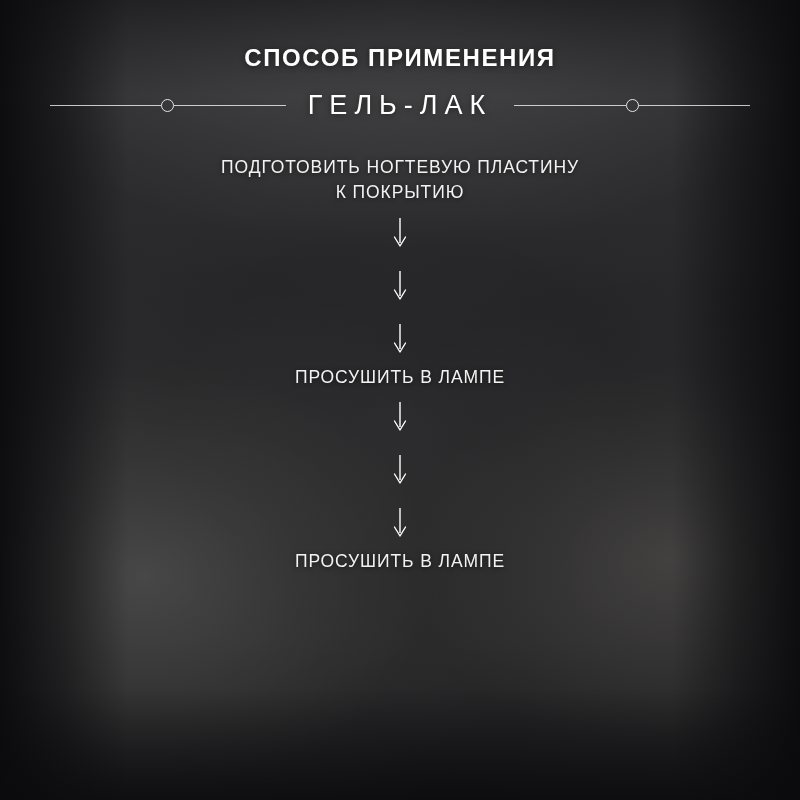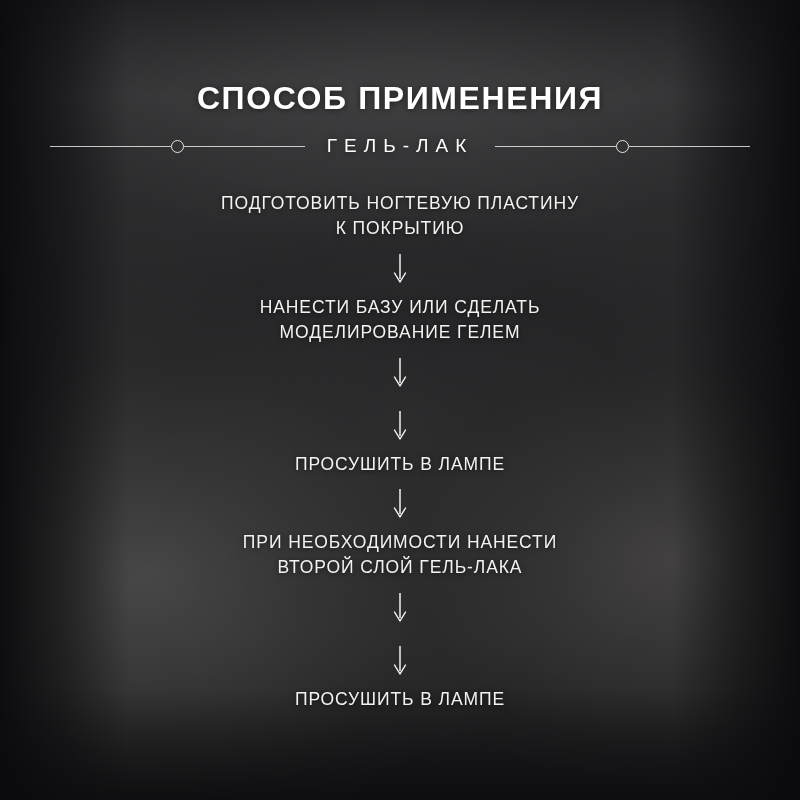--- a/index.html
+++ b/index.html
@@ -44,22 +44,22 @@
   .content {
     position: absolute;
     inset: 0;
     display: flex;
     flex-direction: column;
     align-items: center;
     color: #ffffff;
   }
 
   .title {
-    margin-top: 80px;
-    font-size: 32px;
+    margin-top: 44px;
+    font-size: 24px;
     font-weight: 700;
     letter-spacing: 1.6px;
     text-align: center;
     color: #ffffff;
     text-shadow: 0 1px 6px rgba(0,0,0,0.55);
   }
 
   .subtitle-row {
     margin-top: 18px;
     display: flex;
@@ -73,21 +73,21 @@
     background: rgba(255,255,255,0.75);
   }
   .dot {
     width: 11px;
     height: 11px;
     border: 1px solid rgba(255,255,255,0.85);
     border-radius: 50%;
     flex: 0 0 auto;
   }
   .subtitle {
-    font-size: 19px;
+    font-size: 27px;
     font-weight: 400;
     letter-spacing: 7px;
     padding: 0 22px;
     white-space: nowrap;
     color: #ffffff;
     text-shadow: 0 1px 6px rgba(0,0,0,0.5);
   }
 
   .steps {
     margin-top: 34px;
@@ -137,41 +137,39 @@
     </div>
 
     <div class="steps" id="steps">
         <div class="step">ПОДГОТОВИТЬ НОГТЕВУЮ ПЛАСТИНУ<br>К ПОКРЫТИЮ</div>
         <div class="arrow">
           <svg width="14" height="30" viewBox="0 0 14 30" fill="none" xmlns="http://www.w3.org/2000/svg">
             <path d="M7 0 L7 25" stroke="#ffffff" stroke-width="1.4"></path>
             <path d="M1.5 19 L7 28 L12.5 19" stroke="#ffffff" stroke-width="1.4" fill="none" stroke-linecap="round" stroke-linejoin="round"></path>
           </svg>
         </div>
-        <div class="step">НАНЕСТИ БАЗУ ИЛИ СДЕЛАТЬ<br>МОДЕЛИРОВАНИЕ ГЕЛЕМ</div>
         <div class="arrow">
           <svg width="14" height="30" viewBox="0 0 14 30" fill="none" xmlns="http://www.w3.org/2000/svg">
             <path d="M7 0 L7 25" stroke="#ffffff" stroke-width="1.4"></path>
             <path d="M1.5 19 L7 28 L12.5 19" stroke="#ffffff" stroke-width="1.4" fill="none" stroke-linecap="round" stroke-linejoin="round"></path>
           </svg>
         </div>
         <div class="arrow">
           <svg width="14" height="30" viewBox="0 0 14 30" fill="none" xmlns="http://www.w3.org/2000/svg">
             <path d="M7 0 L7 25" stroke="#ffffff" stroke-width="1.4"></path>
             <path d="M1.5 19 L7 28 L12.5 19" stroke="#ffffff" stroke-width="1.4" fill="none" stroke-linecap="round" stroke-linejoin="round"></path>
           </svg>
         </div>
         <div class="step">ПРОСУШИТЬ В ЛАМПЕ</div>
         <div class="arrow">
           <svg width="14" height="30" viewBox="0 0 14 30" fill="none" xmlns="http://www.w3.org/2000/svg">
             <path d="M7 0 L7 25" stroke="#ffffff" stroke-width="1.4"></path>
             <path d="M1.5 19 L7 28 L12.5 19" stroke="#ffffff" stroke-width="1.4" fill="none" stroke-linecap="round" stroke-linejoin="round"></path>
           </svg>
         </div>
-        <div class="step">ПРИ НЕОБХОДИМОСТИ НАНЕСТИ<br>ВТОРОЙ СЛОЙ ГЕЛЬ-ЛАКА</div>
         <div class="arrow">
           <svg width="14" height="30" viewBox="0 0 14 30" fill="none" xmlns="http://www.w3.org/2000/svg">
             <path d="M7 0 L7 25" stroke="#ffffff" stroke-width="1.4"></path>
             <path d="M1.5 19 L7 28 L12.5 19" stroke="#ffffff" stroke-width="1.4" fill="none" stroke-linecap="round" stroke-linejoin="round"></path>
           </svg>
         </div>
         <div class="arrow">
           <svg width="14" height="30" viewBox="0 0 14 30" fill="none" xmlns="http://www.w3.org/2000/svg">
             <path d="M7 0 L7 25" stroke="#ffffff" stroke-width="1.4"></path>
             <path d="M1.5 19 L7 28 L12.5 19" stroke="#ffffff" stroke-width="1.4" fill="none" stroke-linecap="round" stroke-linejoin="round"></path>

